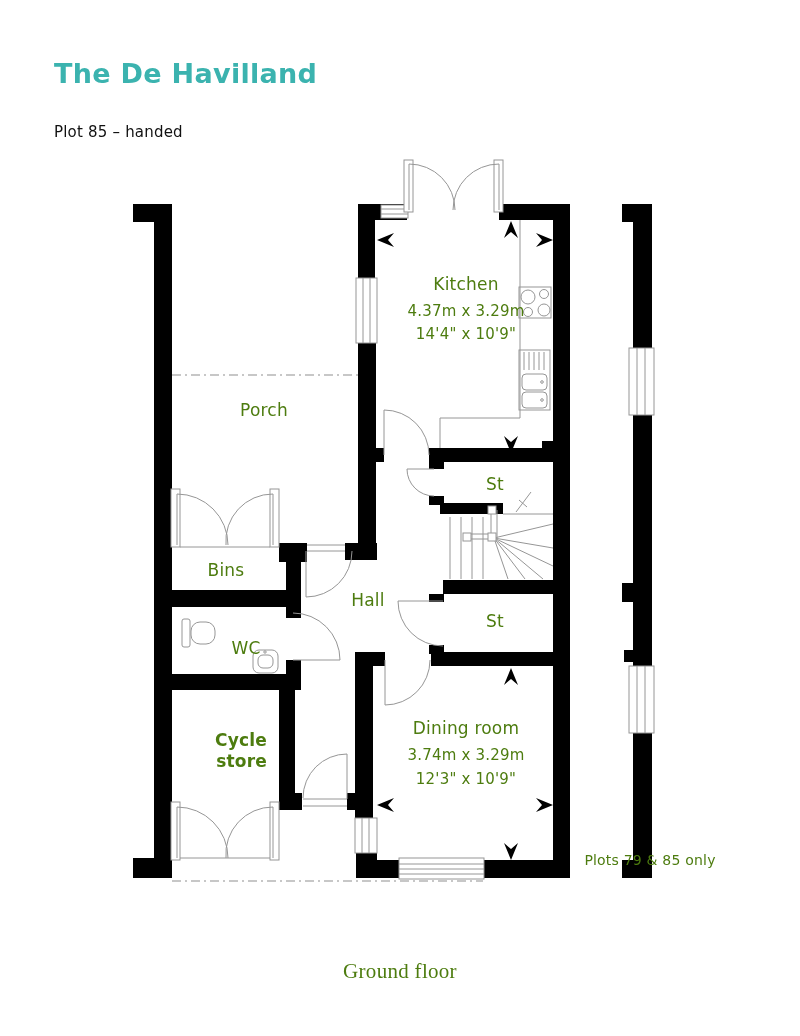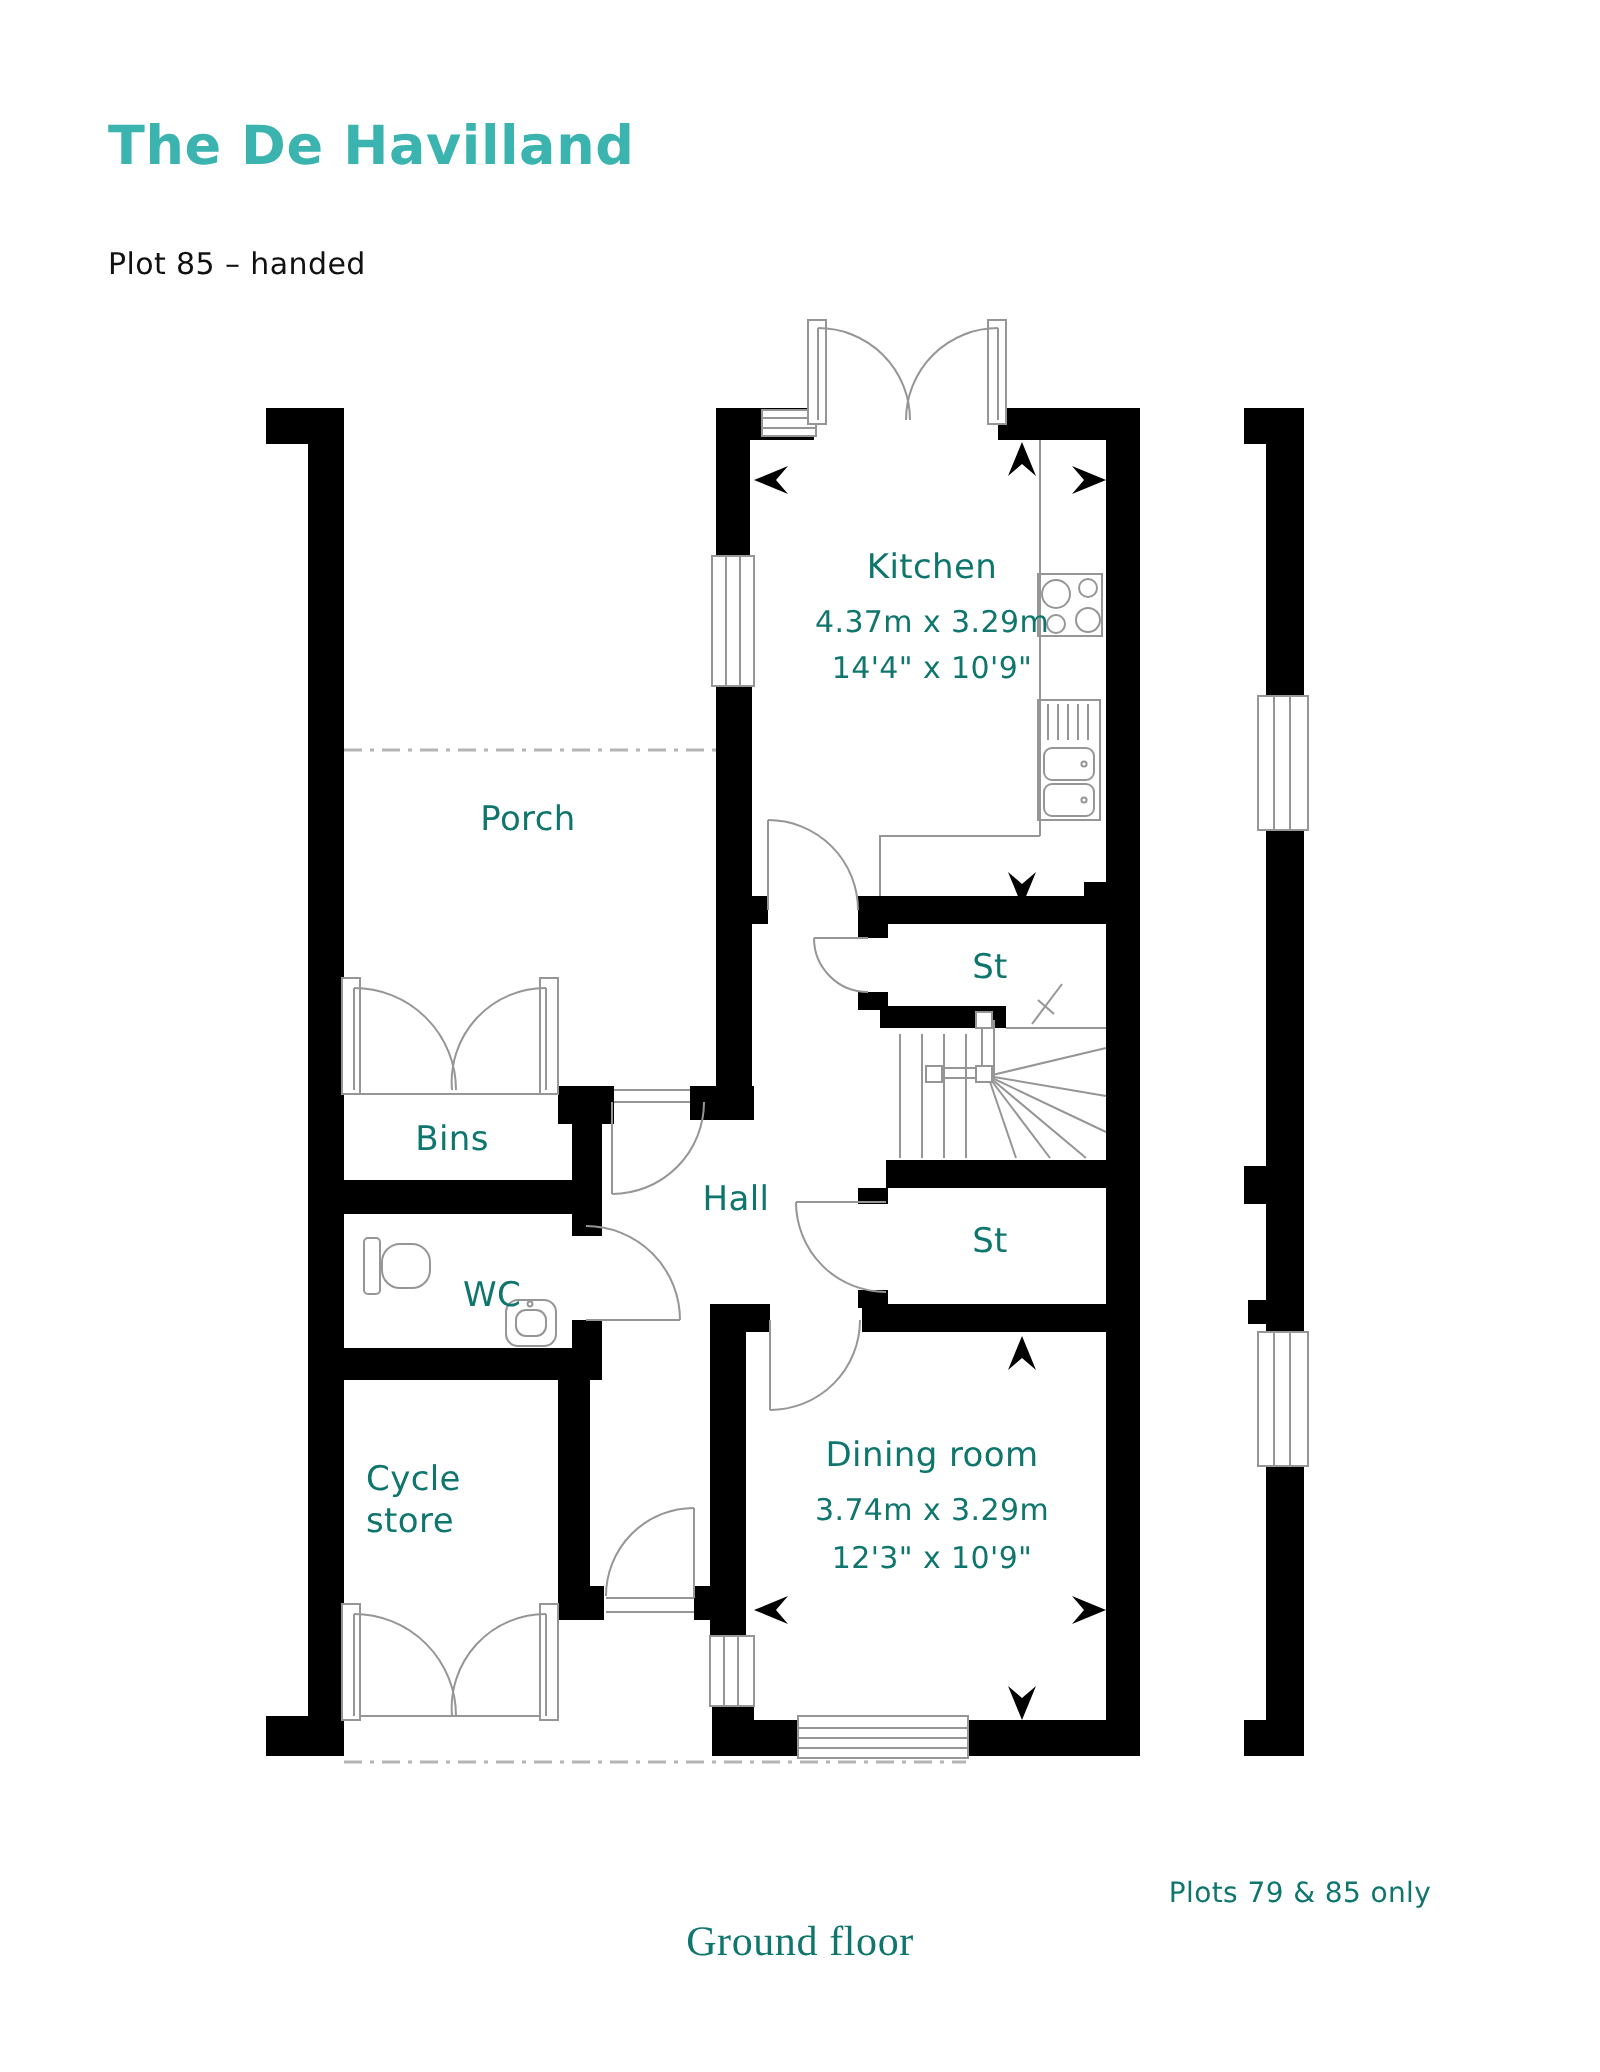--- a/index.html
+++ b/index.html
@@ -11,26 +11,26 @@
   }
   .plan-svg{position:absolute;left:0;top:0;}
   .hdr-title{
     position:absolute;left:54px;top:58px;font-size:27px;font-weight:bold;
     color:#3bb3af;letter-spacing:.3px;white-space:nowrap;
   }
   .hdr-sub{position:absolute;left:54px;font-size:15px;letter-spacing:.2px;white-space:nowrap;color:#111;}
   .sub1{top:97px;}
   .sub2{top:123px;}
   .label{
-    position:absolute;transform:translate(-50%,-50%);text-align:left;
-    white-space:nowrap;color:#0f766e;letter-spacing:.2px;
+    position:absolute;transform:translate(-50%,-50%);text-align:right;
+    white-space:nowrap;color:#4d7c0f;letter-spacing:.2px;
   }
   .room-name{font-size:17px;}
   .dims{font-size:15px;}
-  .two-line{white-space:normal;width:84px;line-height:1.25;}
+  .two-line{white-space:normal;width:84px;line-height:1.25;font-weight:bold;}
   .note{font-size:14px;}
   .floor{font-size:21px;letter-spacing:.3px;font-family:Liberation Serif, serif;}
 </style>
 </head>
 <body>
 
 <div class="page">
 
   <div class="hdr-title">The De Havilland</div>
   <div class="hdr-sub sub2">Plot 85 – handed</div>
@@ -276,16 +276,16 @@
   <div class="label room-name" style="left:246px;top:648px">WC</div>
   <div class="label room-name" style="left:368px;top:600px">Hall</div>
   <div class="label room-name" style="left:495px;top:484px">St</div>
   <div class="label room-name" style="left:495px;top:621px">St</div>
   <div class="label room-name two-line" style="left:225px;top:751px">Cycle store</div>
 
   <div class="label room-name" style="left:466px;top:728px">Dining room</div>
   <div class="label dims" style="left:466px;top:755px">3.74m x 3.29m</div>
   <div class="label dims" style="left:466px;top:779px">12'3" x 10'9"</div>
 
-  <div class="label note" style="left:650px;top:947px">Plots 79 &amp; 85 only</div>
+  <div class="label note" style="left:650px;top:860px">Plots 79 &amp; 85 only</div>
   <div class="label floor" style="left:400px;top:971px">Ground floor</div>
 
 </div>
 
 </body></html>

